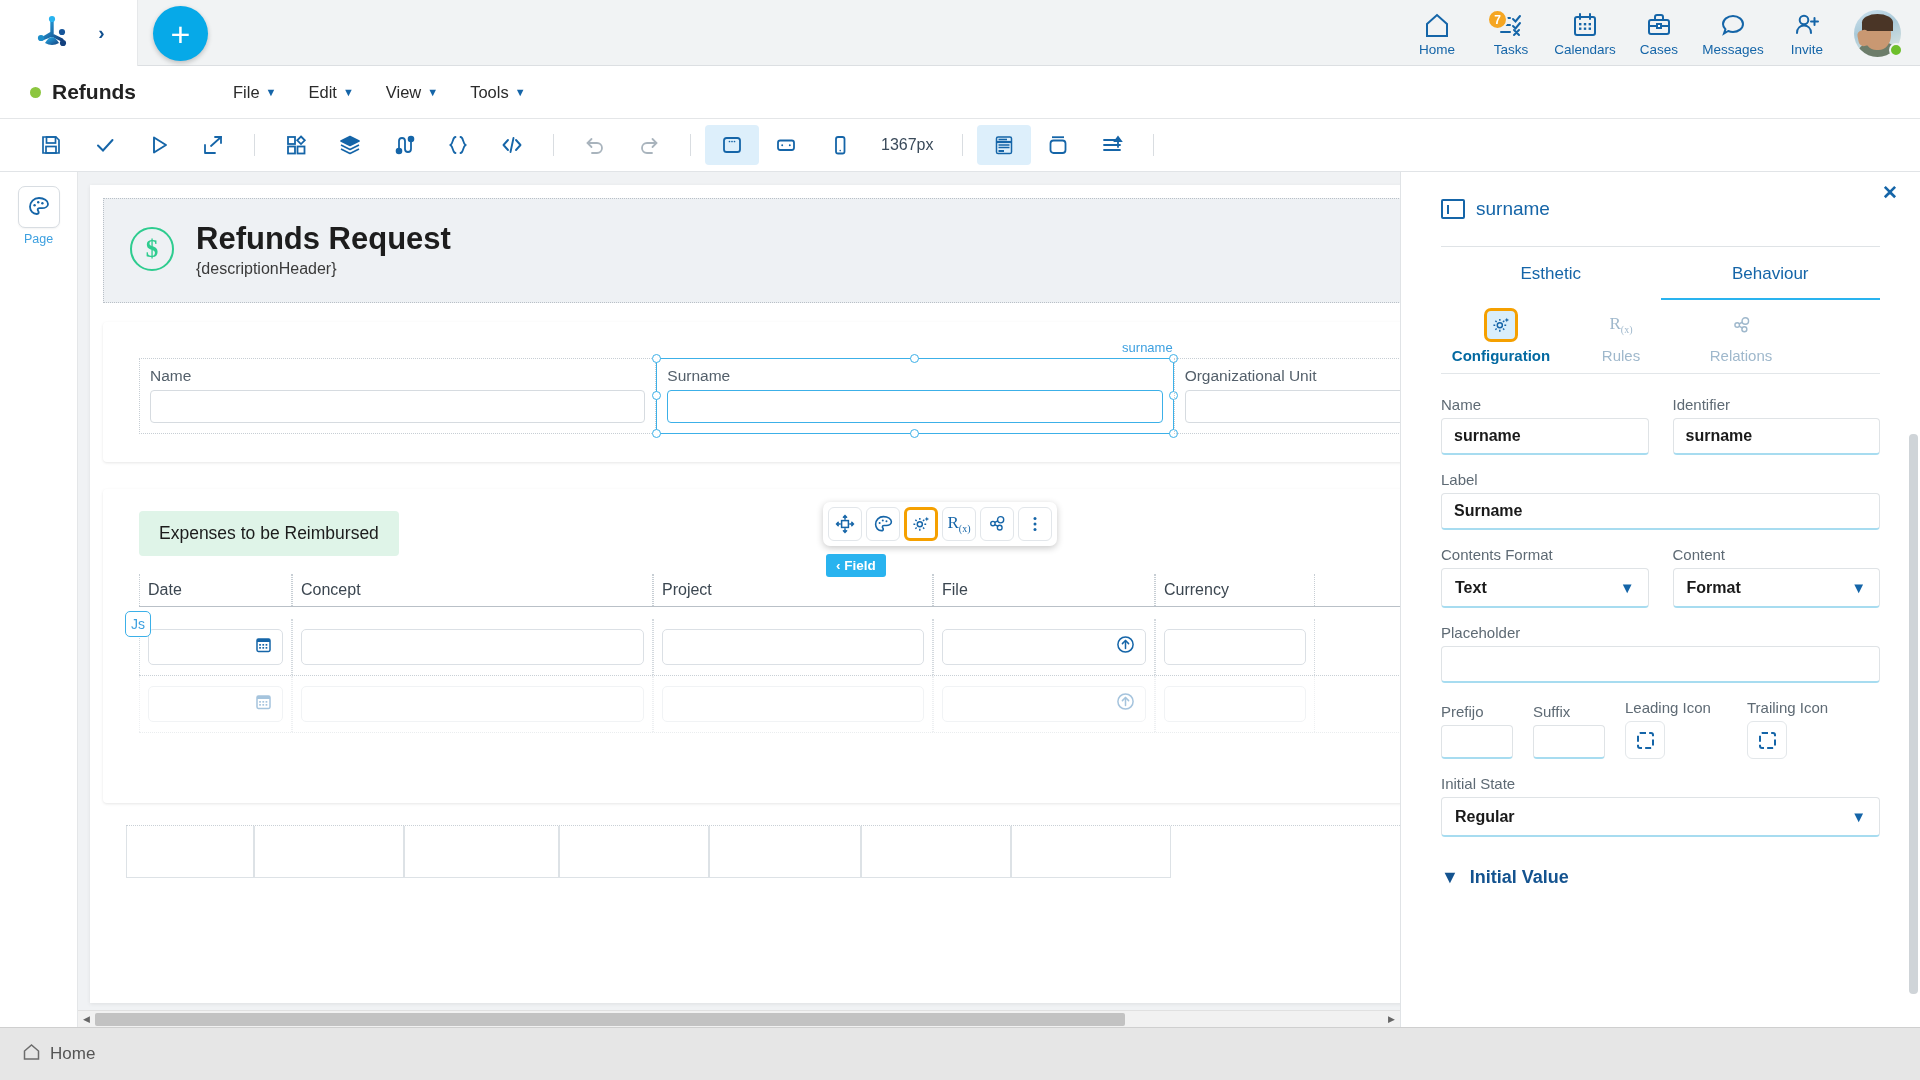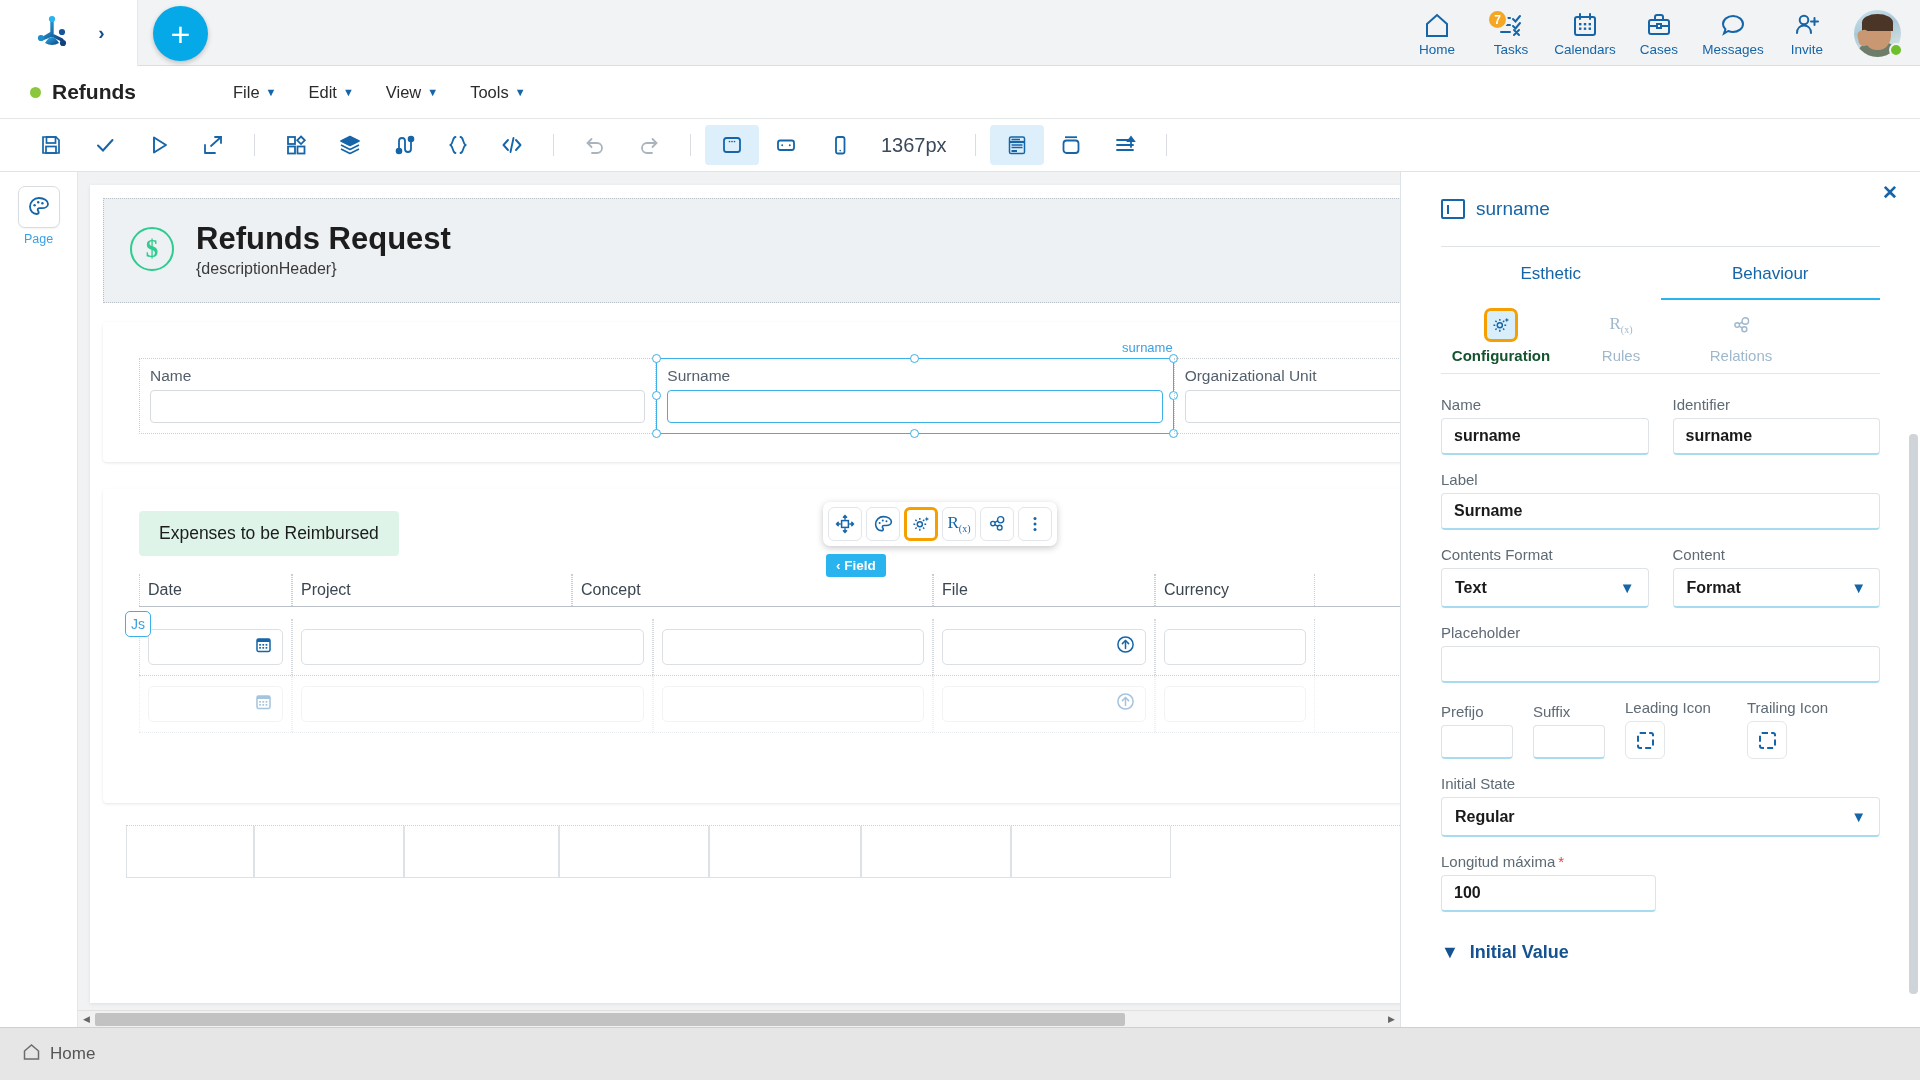--- a/index.html
+++ b/index.html
@@ -94,21 +94,21 @@
     background: #fff; border-bottom: 1px solid #e1e4e7;
     display: flex; align-items: center; gap: 0;
   }
   .tb {
     width: 54px; height: 40px; display: flex; align-items: center; justify-content: center;
     color: #1565a8; cursor: pointer; border-radius: 4px;
   }
   .tb.sel { background: #ddeffb; }
   .tb.dim { color: #a9b4bd; }
   .tbsep { width: 1px; height: 22px; background: #d9dde1; margin: 0 14px; }
-  .tbpx { font-size: 20px; color: #3a4a5a; padding: 0 14px; }
+  .tbpx { font-size: 16px; color: #3a4a5a; padding: 0 14px; }
 
   
   .leftrail {
     position: absolute; top: 172px; left: 0; width: 78px; bottom: 53px;
     background: #fff; border-right: 1px solid #e4e6e8;
     padding-top: 14px;
   }
   .rail-item { display:flex; flex-direction:column; align-items:center; gap:4px; cursor:pointer;}
   .rail-box {
     width: 42px; height: 42px; border: 1px solid #d8dde2; border-radius: 7px;
@@ -242,21 +242,21 @@
   .rp-tab {
     flex: 1; text-align: center; font-size: 17px; color: #1565a8;
     padding: 17px 0 14px 0; cursor: pointer; border-bottom: 2px solid transparent;
   }
   .rp-tab.active { border-bottom: 2px solid #29b3ef; }
   .rp-subtabs { display: flex; margin: 0 40px; border-bottom: 1px solid #e2e6e9; }
   .rp-subtab {
     width: 120px; display: flex; flex-direction: column; align-items: center; gap: 5px;
     padding: 8px 0 9px 0; cursor: pointer;
   }
-  .rp-subtab .lbl { font-size: 15px; color: #14532d; font-weight: bold; }
+  .rp-subtab .lbl { font-size: 15px; color: #0369a1; font-weight: bold; }
   .rp-subtab.off .lbl { color: #9fb8cc; font-weight: normal; }
   .ic-chip {
     width: 34px; height: 34px; border-radius: 7px; display:flex; align-items:center; justify-content:center;
     color: #1565a8;
   }
   .ic-chip.sel { background: #d9eefb; border: 3px solid #f5a000; }
   .ic-chip.off { color: #9fb8cc; }
 
   .rp-body { padding: 22px 40px 0 40px; height: calc(100% - 212px); overflow: hidden; position: relative;}
   .frow { display: flex; gap: 24px; margin-bottom: 16px; }
@@ -628,22 +628,22 @@
             <div class="fld-input"></div>
           </div>
         </div>
       </div>
 
       <div class="card" style="margin-top:27px;padding-bottom:70px;">
         <div class="sect-chip">Expenses to be Reimbursed</div>
 
         <div class="tblhdr">
           <div style="width:153px">Date</div>
+          <div style="width:361px">Concept</div>
           <div style="width:280px">Project</div>
-          <div style="width:361px">Concept</div>
           <div style="width:222px">File</div>
           <div style="width:160px">Currency</div>
         </div>
 
         <div class="tblrow" style="margin-top:12px;">
           <span class="jsbadge">Js</span>
           <div class="tdc" style="width:153px">
             <div class="cellinput">
               <span>
                 <svg width="17" height="17" viewBox="0 0 17 17" fill="#1565a8">
@@ -911,29 +911,20 @@
       <div class="frow" style="margin-top:14px;">
         <div class="fgroup">
           <div class="flbl">Initial State</div>
           <div class="fselect">
             <span>Regular</span>
             <span class="car">▼</span>
           </div>
         </div>
       </div>
 
-      <div class="frow" style="margin-top:16px;">
-        <div style="width:215px">
-          <div class="flbl">
-            <span>Longitud máxima</span>
-            <span class="req">*</span>
-          </div>
-          <div class="finput">100</div>
-        </div>
-      </div>
 
       <div class="accordion">
         <span>▼</span>
         <span>Initial Value</span>
       </div>
 
       <div class="rp-scrollbar"></div>
     </div>
   </div>
 

